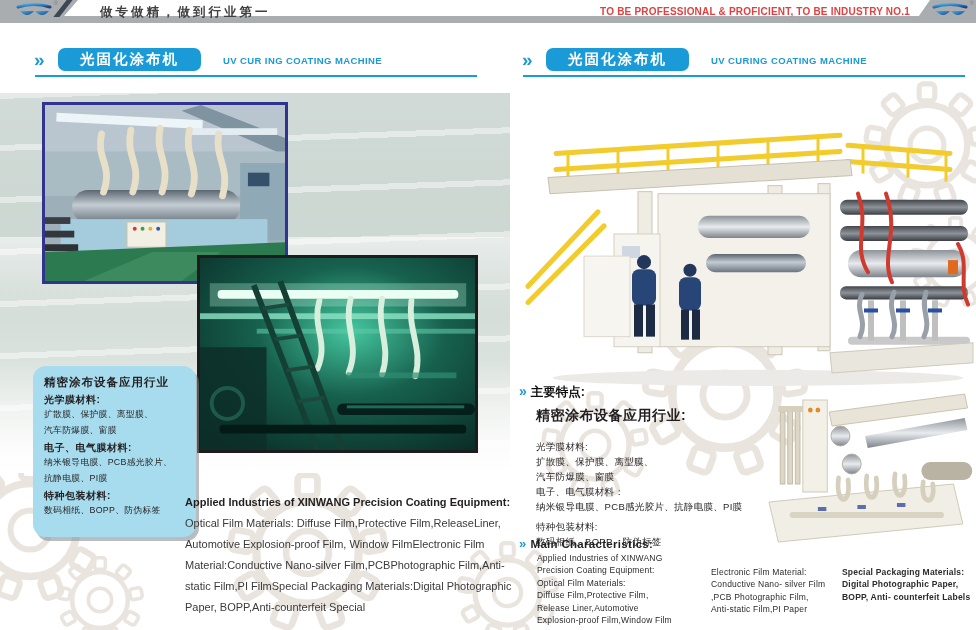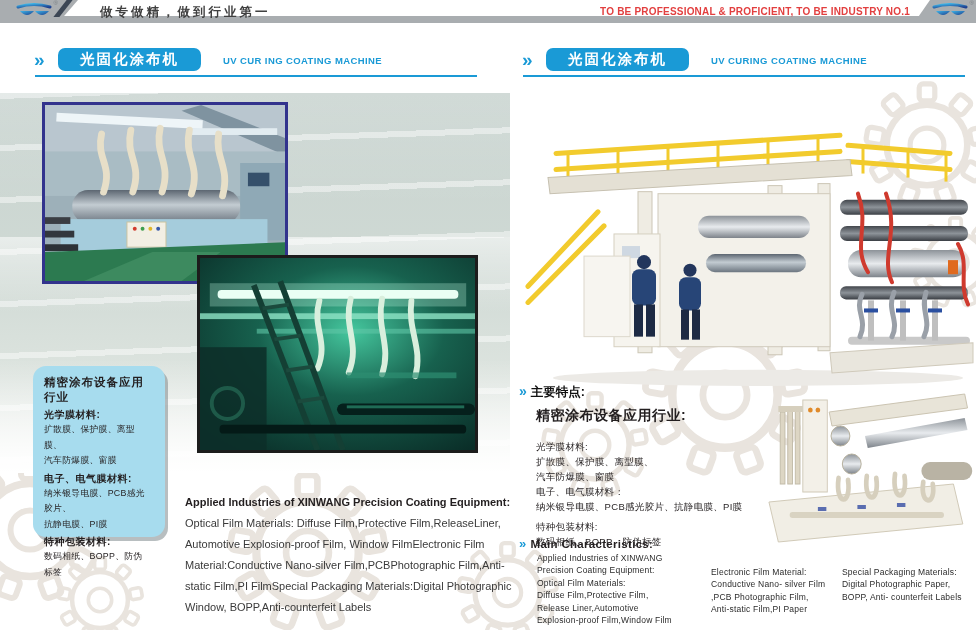--- a/index.html
+++ b/index.html
@@ -38,21 +38,21 @@
         linear-gradient(180deg, rgba(255,255,255,.15), rgba(255,255,255,0) 30%, rgba(255,255,255,0) 70%, #ffffff 100%),
         repeating-linear-gradient(178deg, rgba(255,255,255,.45) 0 6px, rgba(255,255,255,0) 6px 52px),
         linear-gradient(180deg,#c9d4d0 0%, #cfd9d4 45%, #dde4df 75%, #f2f4f1 100%); }
   .left-bg .haze { position:absolute; left:0; top:38%; width:100%; height:20%;
       background:linear-gradient(180deg, rgba(255,255,255,.55), rgba(255,255,255,0)); }
   .photo { position:absolute; overflow:hidden; }
   .photo1 { left:42px; top:102px; width:246px; height:182px; border:3px solid #32338d; z-index:2; background:#9db0b9; }
   .photo2 { left:197px; top:255px; width:281px; height:198px; border:3px solid #1c1c1c; z-index:3; background:#0a2e28; }
   .photo svg { display:block; width:100%; height:100%; }
 
-  .infobox { position:absolute; left:33px; top:366px; width:132px; height:171px; z-index:4;
+  .infobox { position:absolute; left:33px; top:366px; width:163px; height:171px; z-index:4;
       background:#a7dcee; border-radius:13px; padding:9px 16px 8px 11px;
       box-shadow:3px 4px 0 rgba(125,136,141,.55); }
   .infobox .ib-title { font-size:11.5px; font-weight:bold; letter-spacing:1px; margin-bottom:3px; }
   .infobox .ib-label { font-size:10px; font-weight:bold; letter-spacing:.5px; margin-top:3px; }
   .infobox .ib-line { font-size:8.8px; line-height:15.5px; letter-spacing:.3px; }
 
   .applied { position:absolute; left:185px; top:492px; width:340px; z-index:4; }
   .applied .ap-title { font-size:11px; font-weight:bold; line-height:21px; white-space:nowrap; }
   .applied .ap-line { font-size:11px; line-height:21px; white-space:nowrap; color:#3a3a3a; }
 
@@ -69,21 +69,21 @@
   .feat-line { font-size:9.5px; line-height:15px; margin-left:17px; letter-spacing:.3px; white-space:nowrap; }
   .feat-line.gap { margin-top:5px; }
 
   .mainchar { position:absolute; left:519px; top:536px; z-index:3; }
   .mc-head { font-size:11.5px; font-weight:bold; letter-spacing:.3px; }
   .mc-head .chev-inline { color:#1a9ad6; font-size:13px; margin-right:4px; }
   .mc-col { position:absolute; }
   .mc-col .mc-line { font-size:8.5px; line-height:12.4px; letter-spacing:.2px; white-space:nowrap; color:#2b2b2b; }
   .mc-col1 { left:18px; top:16px; }
   .mc-col2 { left:183px; top:30px;margin-left:9px; }
-  .mc-col3 { left:323px; top:30px; }
+  .mc-col3 { left:323px; top:30px;font-weight:bold; }
 </style>
 </head>
 <body>
 
 <svg width="0" height="0" style="position:absolute" aria-hidden="true">
   <defs>
     <linearGradient id="logograd" x1="0" y1="0" x2="1" y2="1">
       <stop offset="0" stop-color="#3fb6e8"></stop>
         <stop offset="1" stop-color="#1d3f8f"></stop>
     </linearGradient>
@@ -267,21 +267,21 @@
     <div class="ib-label">特种包装材料:</div>
     <div class="ib-line">数码相纸、BOPP、防伪标签</div>
   </div>
 
   <div class="applied">
     <div class="ap-title">Applied Industries of XINWANG Precision Coating Equipment:</div>
     <div class="ap-line">Optical Film Materials: Diffuse Film,Protective Film,ReleaseLiner,</div>
     <div class="ap-line">Automotive Explosion-proof Film, Window FilmElectronic Film</div>
     <div class="ap-line">Material:Conductive Nano-silver Film,PCBPhotographic Film,Anti-</div>
     <div class="ap-line">static Film,PI FilmSpecial Packaging Materials:Digital Photographic</div>
-    <div class="ap-line">Window, BOPP,Anti-counterfeit Labels</div>
+    <div class="ap-line">Paper, BOPP,Anti-counterfeit Special</div>
   </div>
 
   <div class="main-photo">
     <svg viewBox="0 0 458 295" preserveAspectRatio="none">
       <ellipse cx="240" cy="283" rx="205" ry="8" fill="#eceae6"></ellipse>
 
       <g stroke="#f2cb2d" stroke-width="5" fill="none" stroke-linecap="round">
         <path d="M10,192 L80,118"></path>
           <path d="M10,208 L86,132"></path>
         <path d="M38,60 L322,42"></path>

